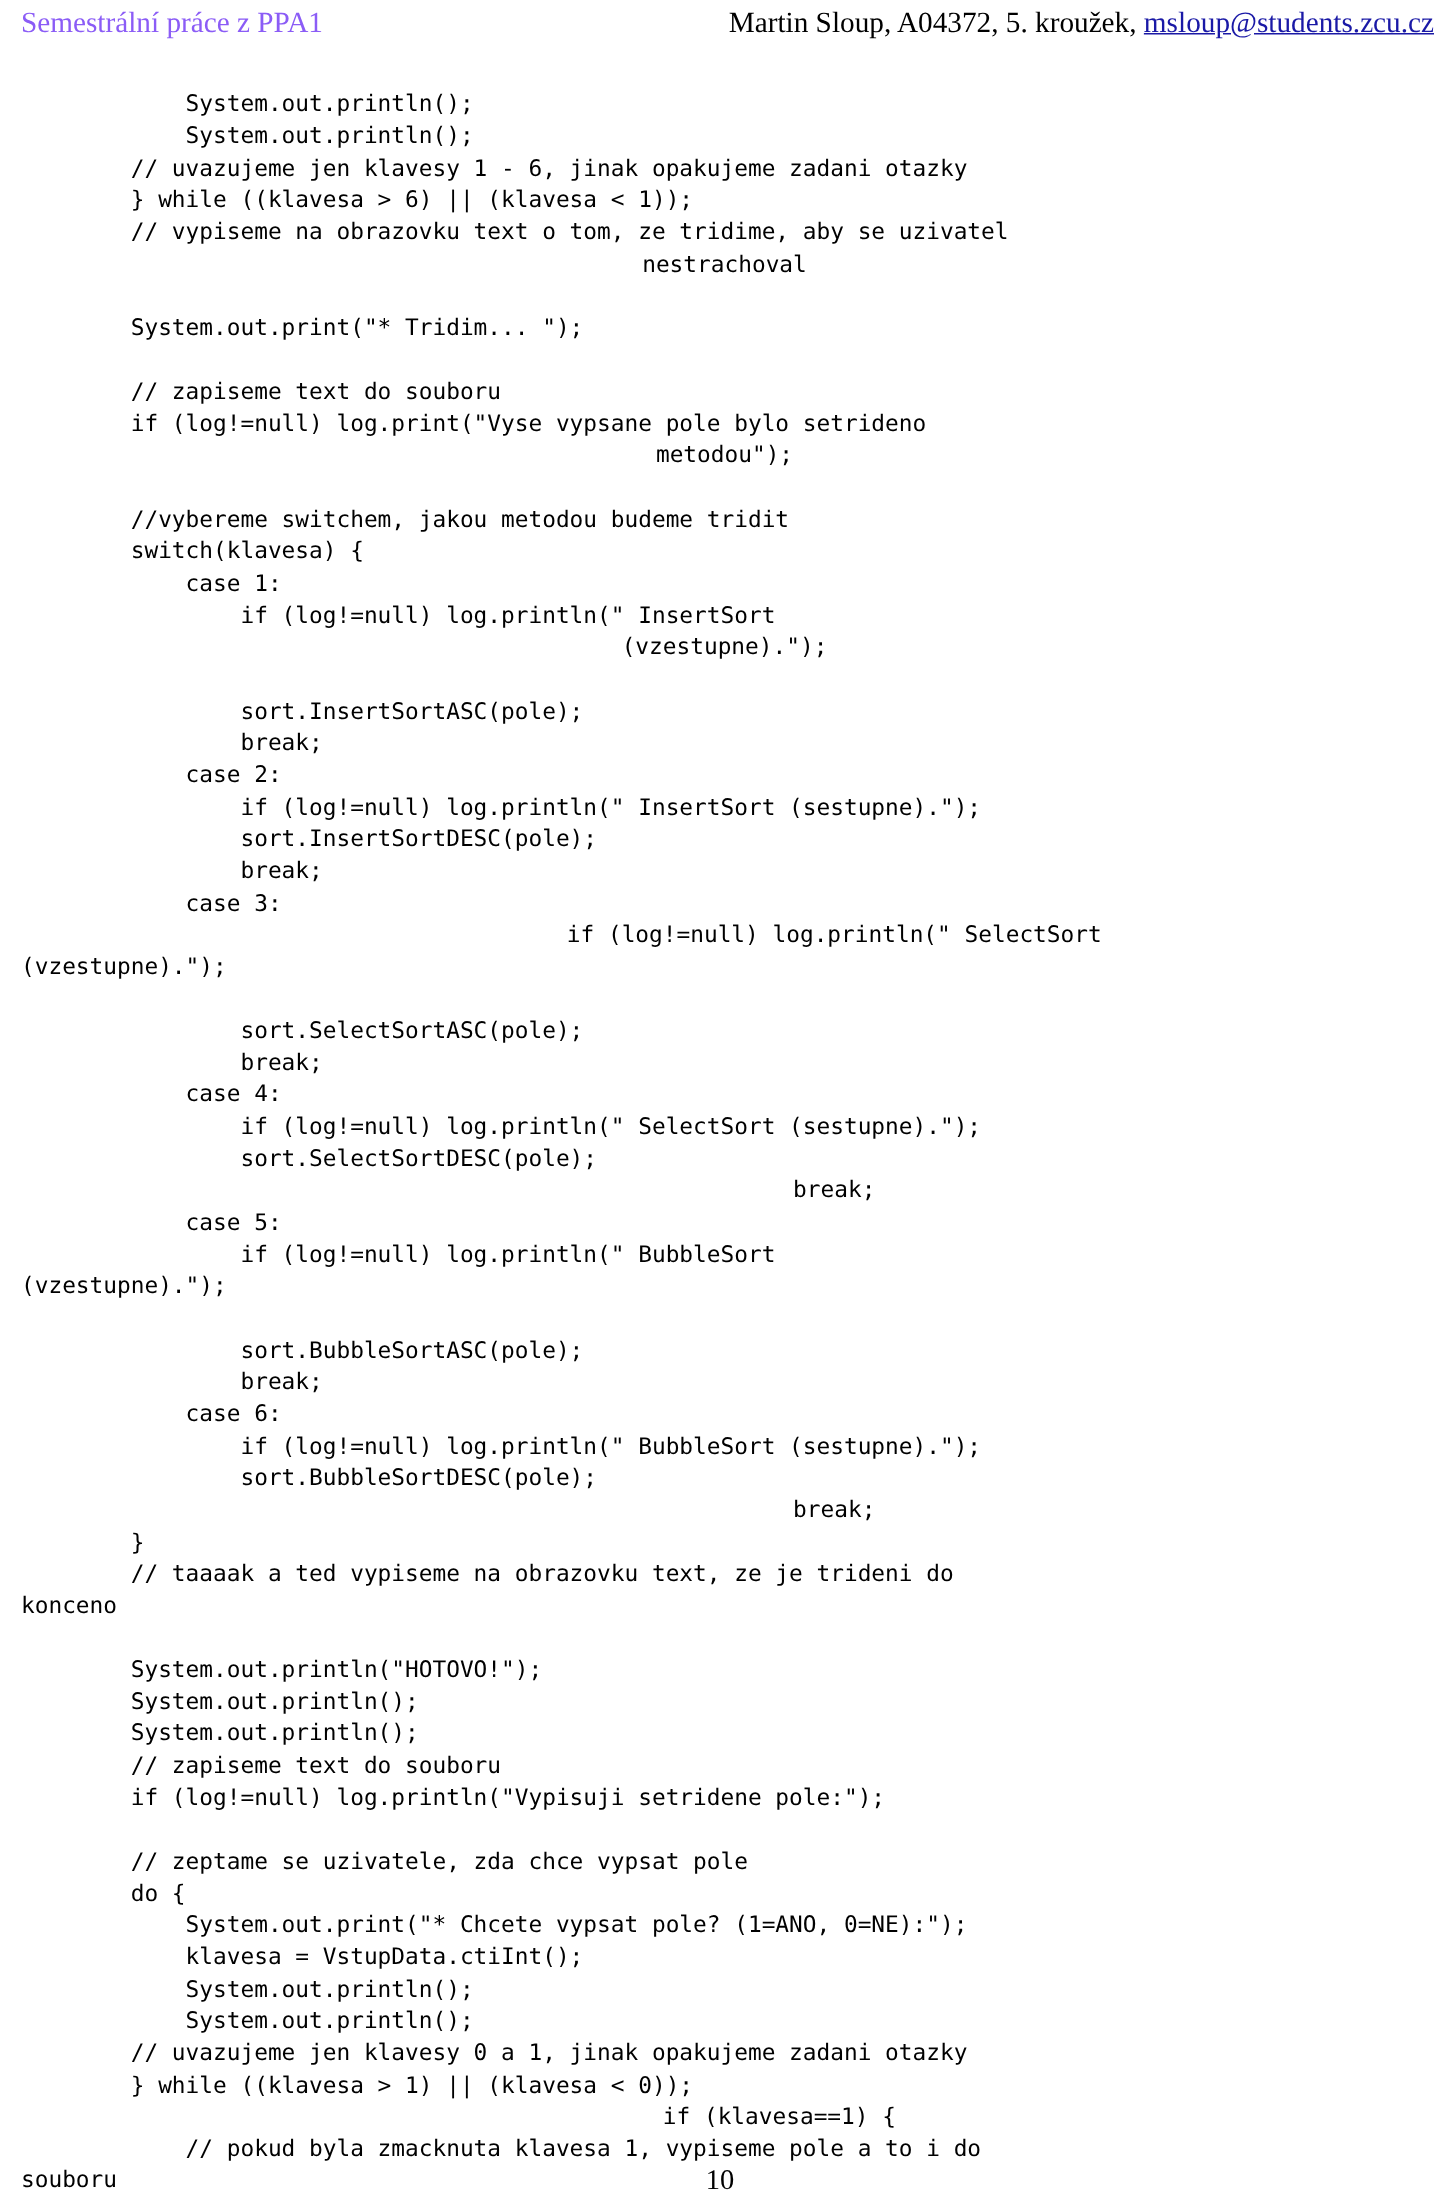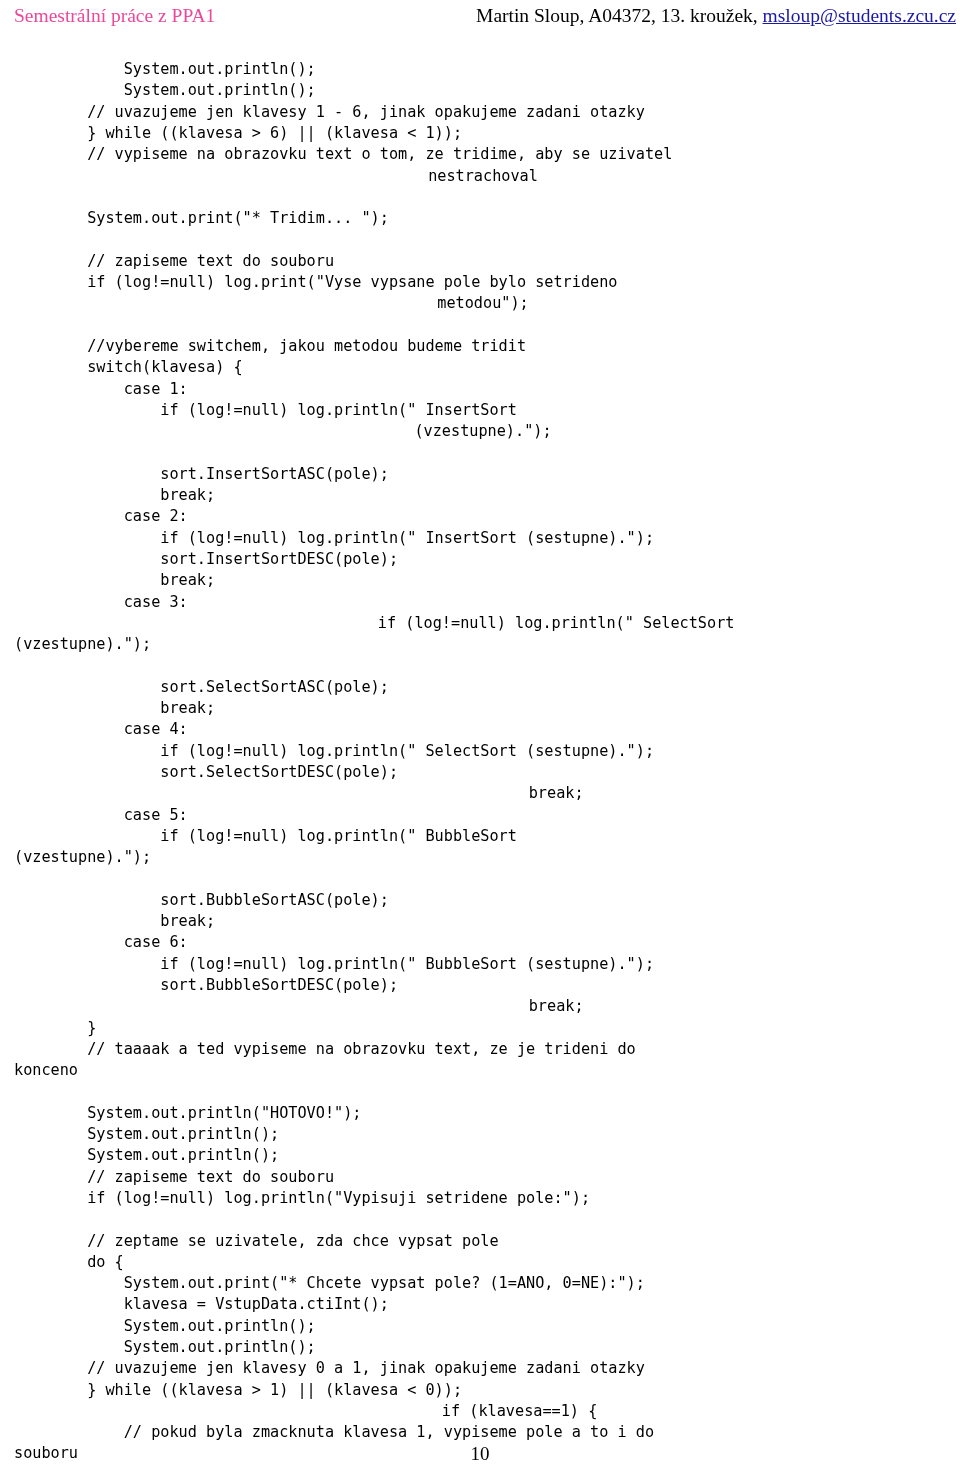--- a/index.html
+++ b/index.html
@@ -26,21 +26,21 @@
     display: flex;
     align-items: baseline;
     box-sizing: border-box;
     padding: 4px 2px 0 14px;
   }
   #page-header .hdr-left {
     font-family: "Liberation Serif", "DejaVu Serif", serif;
     font-size: 19.5px;
     line-height: 24px;
     white-space: nowrap;
-    color: #ec4899;
+    color: #8b5cf6;
     text-align: right;
   }
   #page-header .hdr-right {
     margin-left: auto;
     font-family: "Liberation Serif", "DejaVu Serif", serif;
     font-size: 19.5px;
     line-height: 24px;
     white-space: nowrap;
     color: #000;
     padding-right: 2px;
@@ -92,19 +92,19 @@
     line-height: 24px;
     color: #000;
   }
 </style>
 </head>
 <body>
 
 <div id="page-header">
   <span class="hdr-left">Semestrální práce z PPA1</span>
   <span class="hdr-right">
-    <span>Martin Sloup, A04372, 13. kroužek, </span><a class="hdr-mail" href="#" style="color: rgb(26, 25, 166); text-decoration-color: rgb(26, 25, 166); margin-top: 35px;">msloup@students.zcu.cz</a>
+    <span>Martin Sloup, A04372, 5. kroužek, </span><a class="hdr-mail" href="#" style="color: rgb(26, 25, 166); text-decoration-color: rgb(26, 25, 166); margin-top: 35px;">msloup@students.zcu.cz</a>
   </span>
 </div>
 
 <pre id="code-body"><span class="ln">            System.out.println();</span><span class="ln">            System.out.println();</span><span class="ln">        // uvazujeme jen klavesy 1 - 6, jinak opakujeme zadani otazky</span><span class="ln">        } while ((klavesa &gt; 6) || (klavesa &lt; 1));</span><span class="ln">        // vypiseme na obrazovku text o tom, ze tridime, aby se uzivatel</span><span class="ln wrap">nestrachoval</span><span class="ln blank">&nbsp;</span><span class="ln">        System.out.print("* Tridim... ");</span><span class="ln blank">&nbsp;</span><span class="ln">        // zapiseme text do souboru</span><span class="ln">        if (log!=null) log.print("Vyse vypsane pole bylo setrideno</span><span class="ln wrap">metodou");</span><span class="ln blank">&nbsp;</span><span class="ln">        //vybereme switchem, jakou metodou budeme tridit</span><span class="ln">        switch(klavesa) {</span><span class="ln">            case 1:</span><span class="ln">                if (log!=null) log.println(" InsertSort</span><span class="ln wrap">(vzestupne).");</span><span class="ln blank">&nbsp;</span><span class="ln">                sort.InsertSortASC(pole);</span><span class="ln">                break;</span><span class="ln">            case 2:</span><span class="ln">                if (log!=null) log.println(" InsertSort (sestupne).");</span><span class="ln">                sort.InsertSortDESC(pole);</span><span class="ln">                break;</span><span class="ln">            case 3:</span><span class="ln wrap">                if (log!=null) log.println(" SelectSort</span><span class="ln">(vzestupne).");</span><span class="ln blank">&nbsp;</span><span class="ln">                sort.SelectSortASC(pole);</span><span class="ln">                break;</span><span class="ln">            case 4:</span><span class="ln">                if (log!=null) log.println(" SelectSort (sestupne).");</span><span class="ln">                sort.SelectSortDESC(pole);</span><span class="ln wrap">                break;</span><span class="ln">            case 5:</span><span class="ln">                if (log!=null) log.println(" BubbleSort</span><span class="ln">(vzestupne).");</span><span class="ln blank">&nbsp;</span><span class="ln">                sort.BubbleSortASC(pole);</span><span class="ln">                break;</span><span class="ln">            case 6:</span><span class="ln">                if (log!=null) log.println(" BubbleSort (sestupne).");</span><span class="ln">                sort.BubbleSortDESC(pole);</span><span class="ln wrap">                break;</span><span class="ln">        }</span><span class="ln">        // taaaak a ted vypiseme na obrazovku text, ze je trideni do</span><span class="ln">konceno</span><span class="ln blank">&nbsp;</span><span class="ln">        System.out.println("HOTOVO!");</span><span class="ln">        System.out.println();</span><span class="ln">        System.out.println();</span><span class="ln">        // zapiseme text do souboru</span><span class="ln">        if (log!=null) log.println("Vypisuji setridene pole:");</span><span class="ln blank">&nbsp;</span><span class="ln">        // zeptame se uzivatele, zda chce vypsat pole</span><span class="ln">        do {</span><span class="ln">            System.out.print("* Chcete vypsat pole? (1=ANO, 0=NE):");</span><span class="ln">            klavesa = VstupData.ctiInt();</span><span class="ln">            System.out.println();</span><span class="ln">            System.out.println();</span><span class="ln">        // uvazujeme jen klavesy 0 a 1, jinak opakujeme zadani otazky</span><span class="ln">        } while ((klavesa &gt; 1) || (klavesa &lt; 0));</span><span class="ln wrap">        if (klavesa==1) {</span><span class="ln">            // pokud byla zmacknuta klavesa 1, vypiseme pole a to i do</span><span class="ln">souboru</span><span class="ln blank">&nbsp;</span></pre>
 
 <div id="page-footer">10</div>
 
 </body></html>

